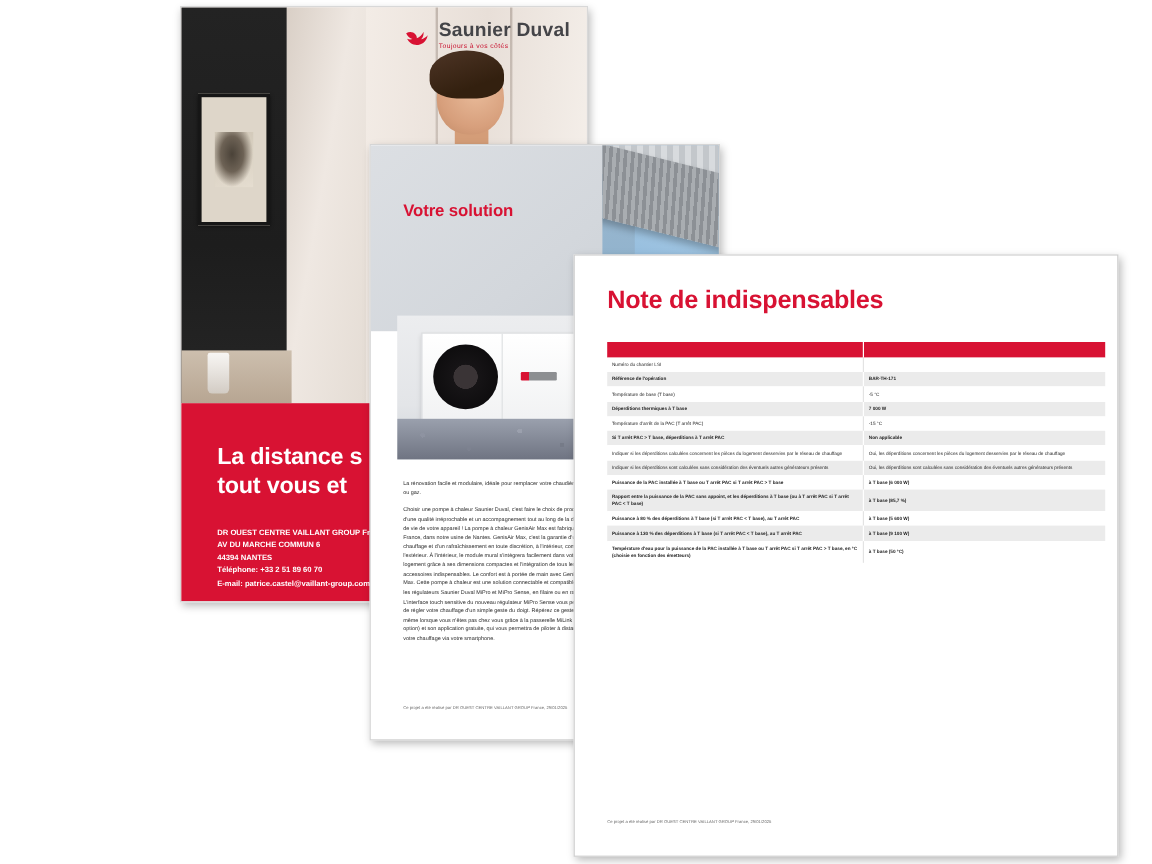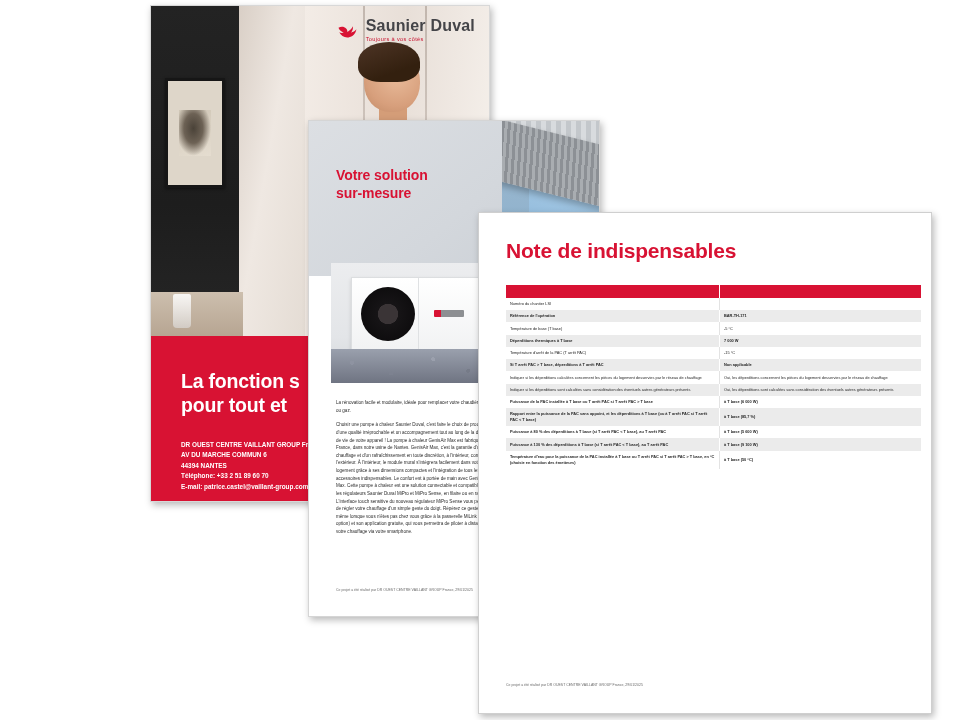--- a/index.html
+++ b/index.html
@@ -295,43 +295,42 @@
         </svg>
         <div class="bc-logo-txt">
           <div class="bc-logo-name">Saunier Duval</div>
           <div class="bc-logo-slogan">Toujours à vos côtés</div>
         </div>
       </div>
     </div>
 
     <div class="bc-redband">
       <div class="bc-headline">
-        <div>La fonction s</div>
-        <div>pour tout et</div>
+        <div>La distance s</div>
+        <div>tout vous et</div>
       </div>
       <div class="bc-contact">
         <div>DR OUEST CENTRE VAILLANT GROUP France</div>
         <div>AV DU MARCHE COMMUN 6</div>
         <div>44394 NANTES</div>
         <div>Téléphone: +33 2 51 89 60 70</div>
         <div>E-mail: patrice.castel@vaillant-group.com</div>
       </div>
     </div>
   </div>
 
   <div class="sheet" id="doc-mid">
     <div class="md-hero">
       <div class="md-hero-photo">
         <div class="md-roof2"></div>
         <div class="md-sky"></div>
         <div class="md-roof"></div>
       </div>
       <div class="md-title">
         <div>Votre solution</div>
-        <div>sur-mesure</div>
       </div>
     </div>
 
     <div class="md-pump">
       <div class="md-pump-body">
         <div class="md-pump-split"></div>
         <div class="md-pump-fan"></div>
         <div class="md-pump-logo"></div>
       </div>
       <div class="md-feet"></div>

